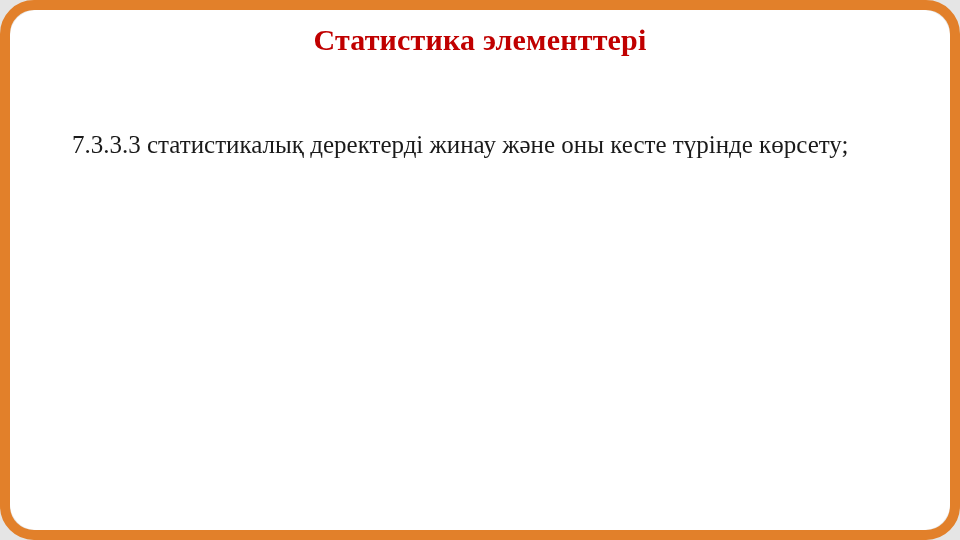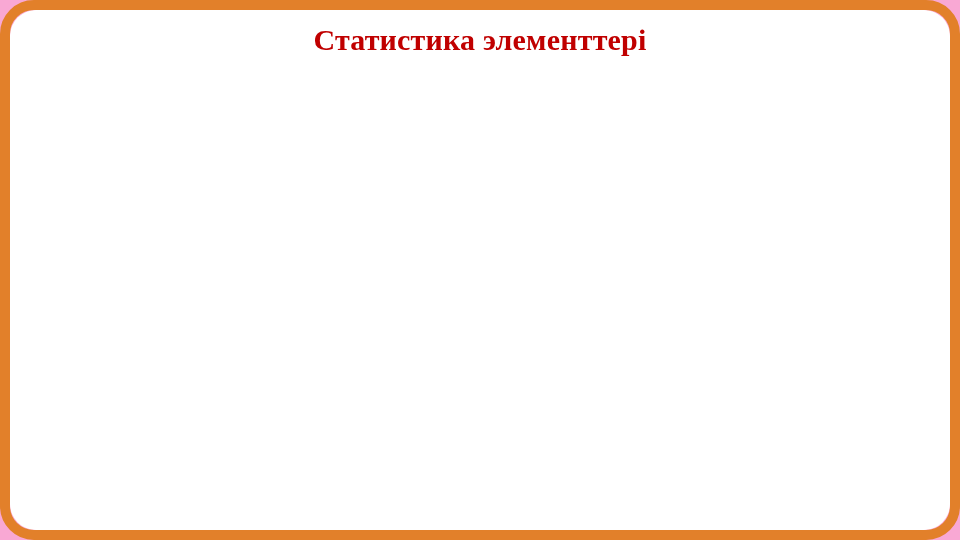--- a/index.html
+++ b/index.html
@@ -12,21 +12,21 @@
     overflow: hidden;
     font-family: "Liberation Serif", serif;
     background: #ffffff;
   }
 
   .slide {
     position: relative;
     width: 960px;
     height: 540px;
     box-sizing: border-box;
-    background: #f9a8d4;
+    background: #e5e5e5;
   }
 
   
   .frame {
     position: absolute;
     left: 0;
     top: 0;
     width: 960px;
     height: 540px;
     box-sizing: border-box;
@@ -73,13 +73,14 @@
 </style>
 </head>
 <body>
 
 <div class="slide">
   <div class="inner-card"></div>
   <div class="frame"></div>
 
   <div class="title">Статистика элементтері</div>
 
+  <div class="body-text">7.3.3.3 статистикалық деректерді жинау және оны кесте түрінде көрсету;</div>
 </div>
 
 </body></html>

